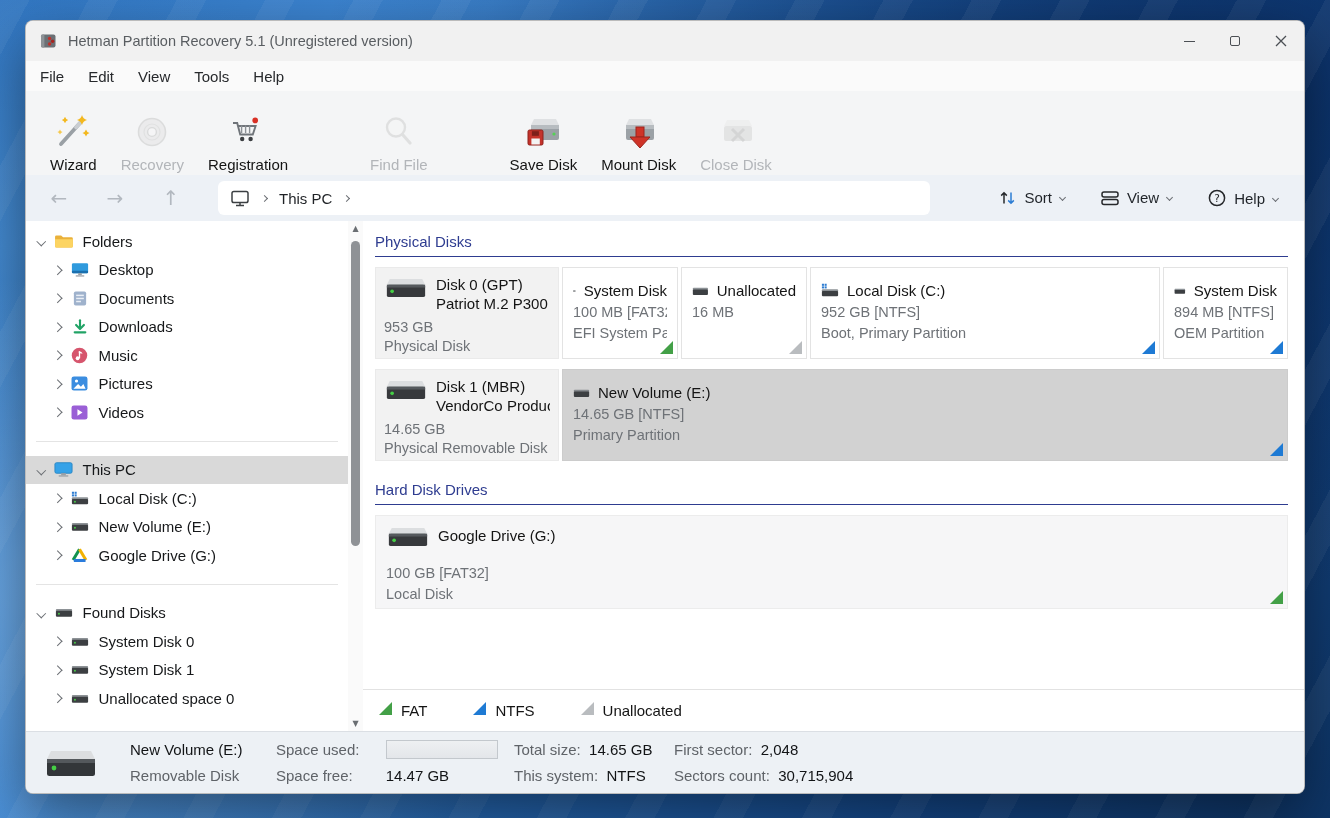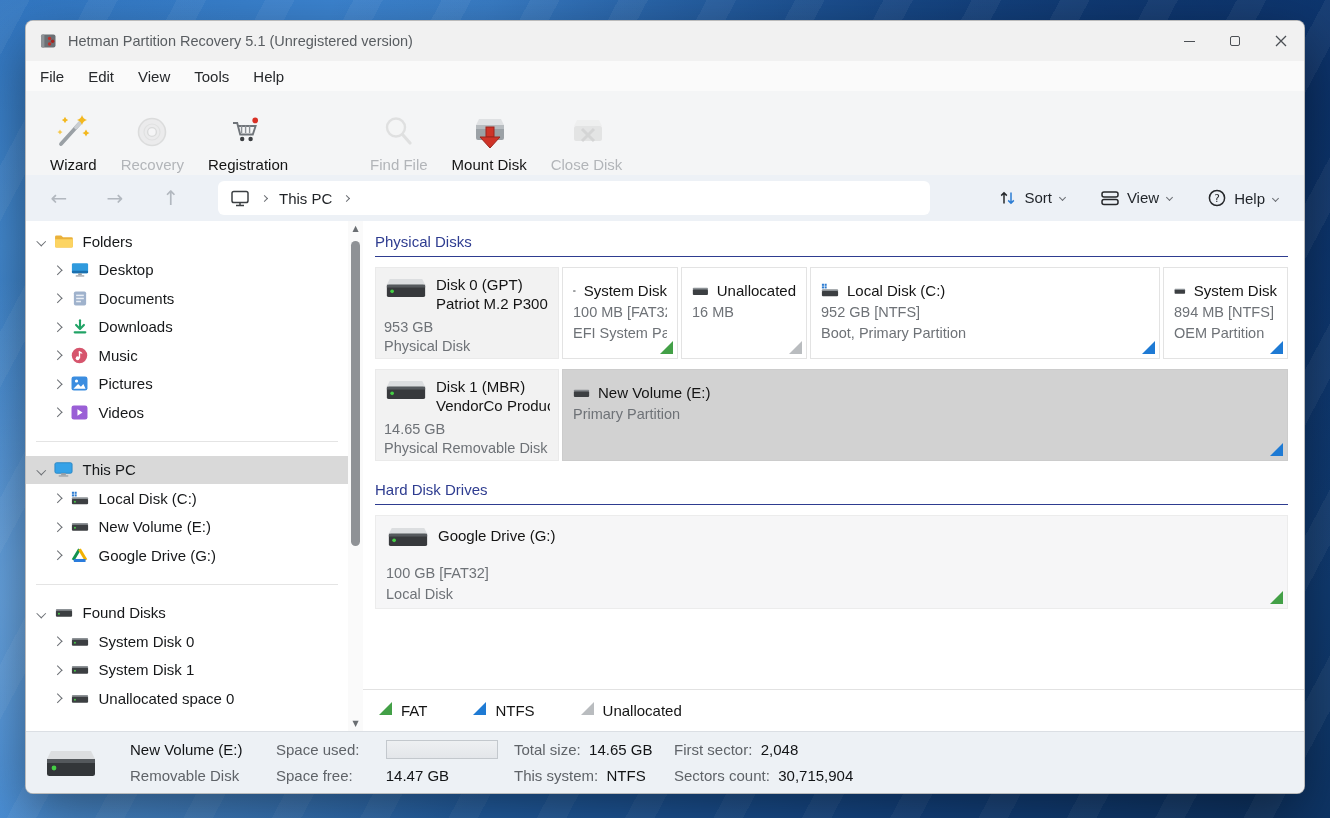--- a/index.html
+++ b/index.html
@@ -175,20 +175,32 @@
       </svg>
       <span class="tlbl">Registration</span>
     </div>
     <div class="tool off gap1">
       <svg width="40" height="40" viewBox="0 0 40 40">
         <circle cx="17" cy="14.5" r="9" fill="#f5f5f5" stroke="#cbcccd" stroke-width="2.4"></circle>
         <path d="M23.5 21.5 L31 30" stroke="#cbcccd" stroke-width="3.2" stroke-linecap="round"></path>
       </svg>
       <span class="tlbl">Find File</span>
     </div>
+    <div class="tool gap2">
+      <svg width="40" height="40" viewBox="0 0 40 40">
+        <polygon points="11,6 33,6 36,12 8,12" fill="#dfe1e3"></polygon>
+        <rect x="8" y="12" width="28" height="15" rx="2" fill="#9ba1a6"></rect>
+        <rect x="8" y="12" width="28" height="4" fill="#b7bcc0"></rect>
+        <circle cx="31" cy="21" r="1.6" fill="#54d154"></circle>
+        <rect x="5" y="17" width="15" height="15" rx="1.5" fill="#c4332b" stroke="#8e221c"></rect>
+        <rect x="8.4" y="25.5" width="8.4" height="6" fill="#f3f3f3"></rect>
+        <rect x="8.9" y="18.2" width="7" height="4.6" fill="#7d1f1a"></rect>
+      </svg>
+      <span class="tlbl">Save Disk</span>
+    </div>
     <div class="tool">
       <svg width="40" height="40" viewBox="0 0 40 40">
         <polygon points="10,6 32,6 35,12 7,12" fill="#dfe1e3"></polygon>
         <rect x="7" y="12" width="28" height="15" rx="2" fill="#9ba1a6"></rect>
         <rect x="7" y="12" width="28" height="4" fill="#b7bcc0"></rect>
         <rect x="17" y="14" width="8" height="10" fill="#cf3328" stroke="#9c241d"></rect>
         <polygon points="11,24 31,24 21,35" fill="#cf3328" stroke="#9c241d"></polygon>
       </svg>
       <span class="tlbl">Mount Disk</span>
     </div>
@@ -527,20 +539,21 @@
         </div>
 
         <div class="pcard sel w-e">
           <div class="pt">
             <svg width="17" height="12" viewBox="0 0 20 13">
                 <rect x="1" y="2.6" width="18" height="3.2" rx="1" fill="#85898d"></rect>
                 <rect x="1" y="4.6" width="18" height="6.6" rx="1.2" fill="#3c3f42"></rect>
               </svg>
             <span>New Volume (E:)</span>
           </div>
+          <div class="pl1">14.65 GB [NTFS]</div>
           <div class="pl2">Primary Partition</div>
           <span class="tri tri-ntfs"></span>
         </div>
       </div>
 
       <div class="sect hdd-gap">Hard Disk Drives</div>
 
       <div class="gcard">
         <div class="dtop">
           <svg width="44" height="27" viewBox="0 0 46 28" style="flex:none">

